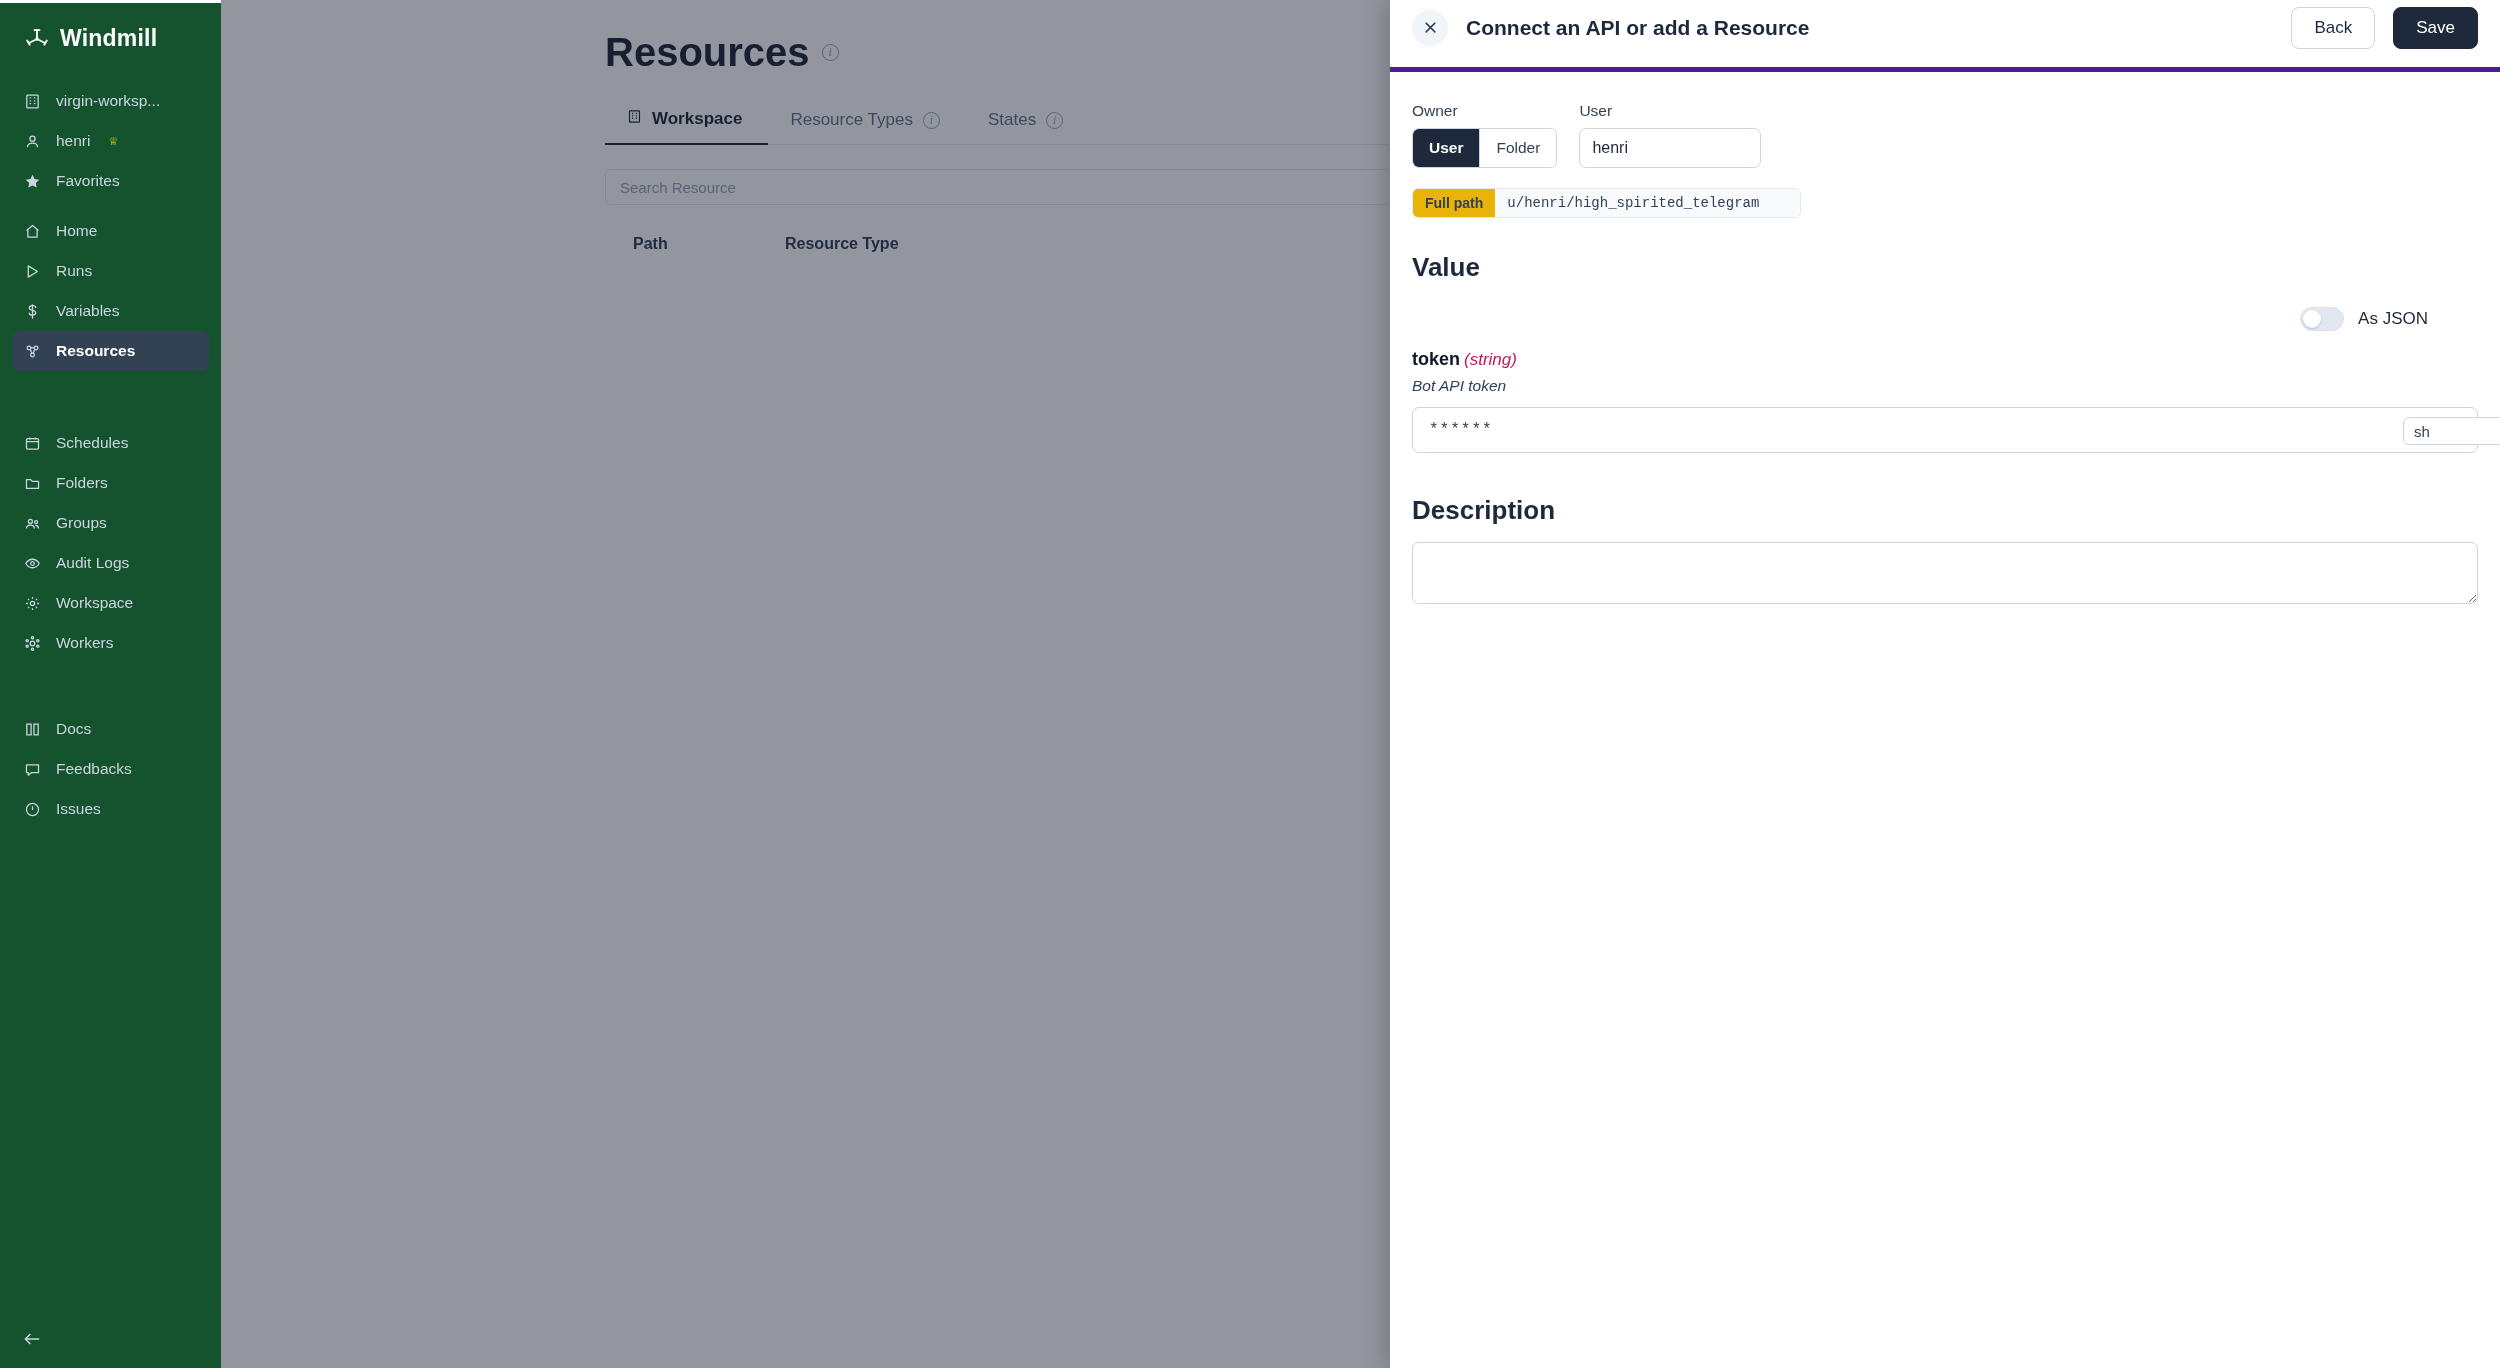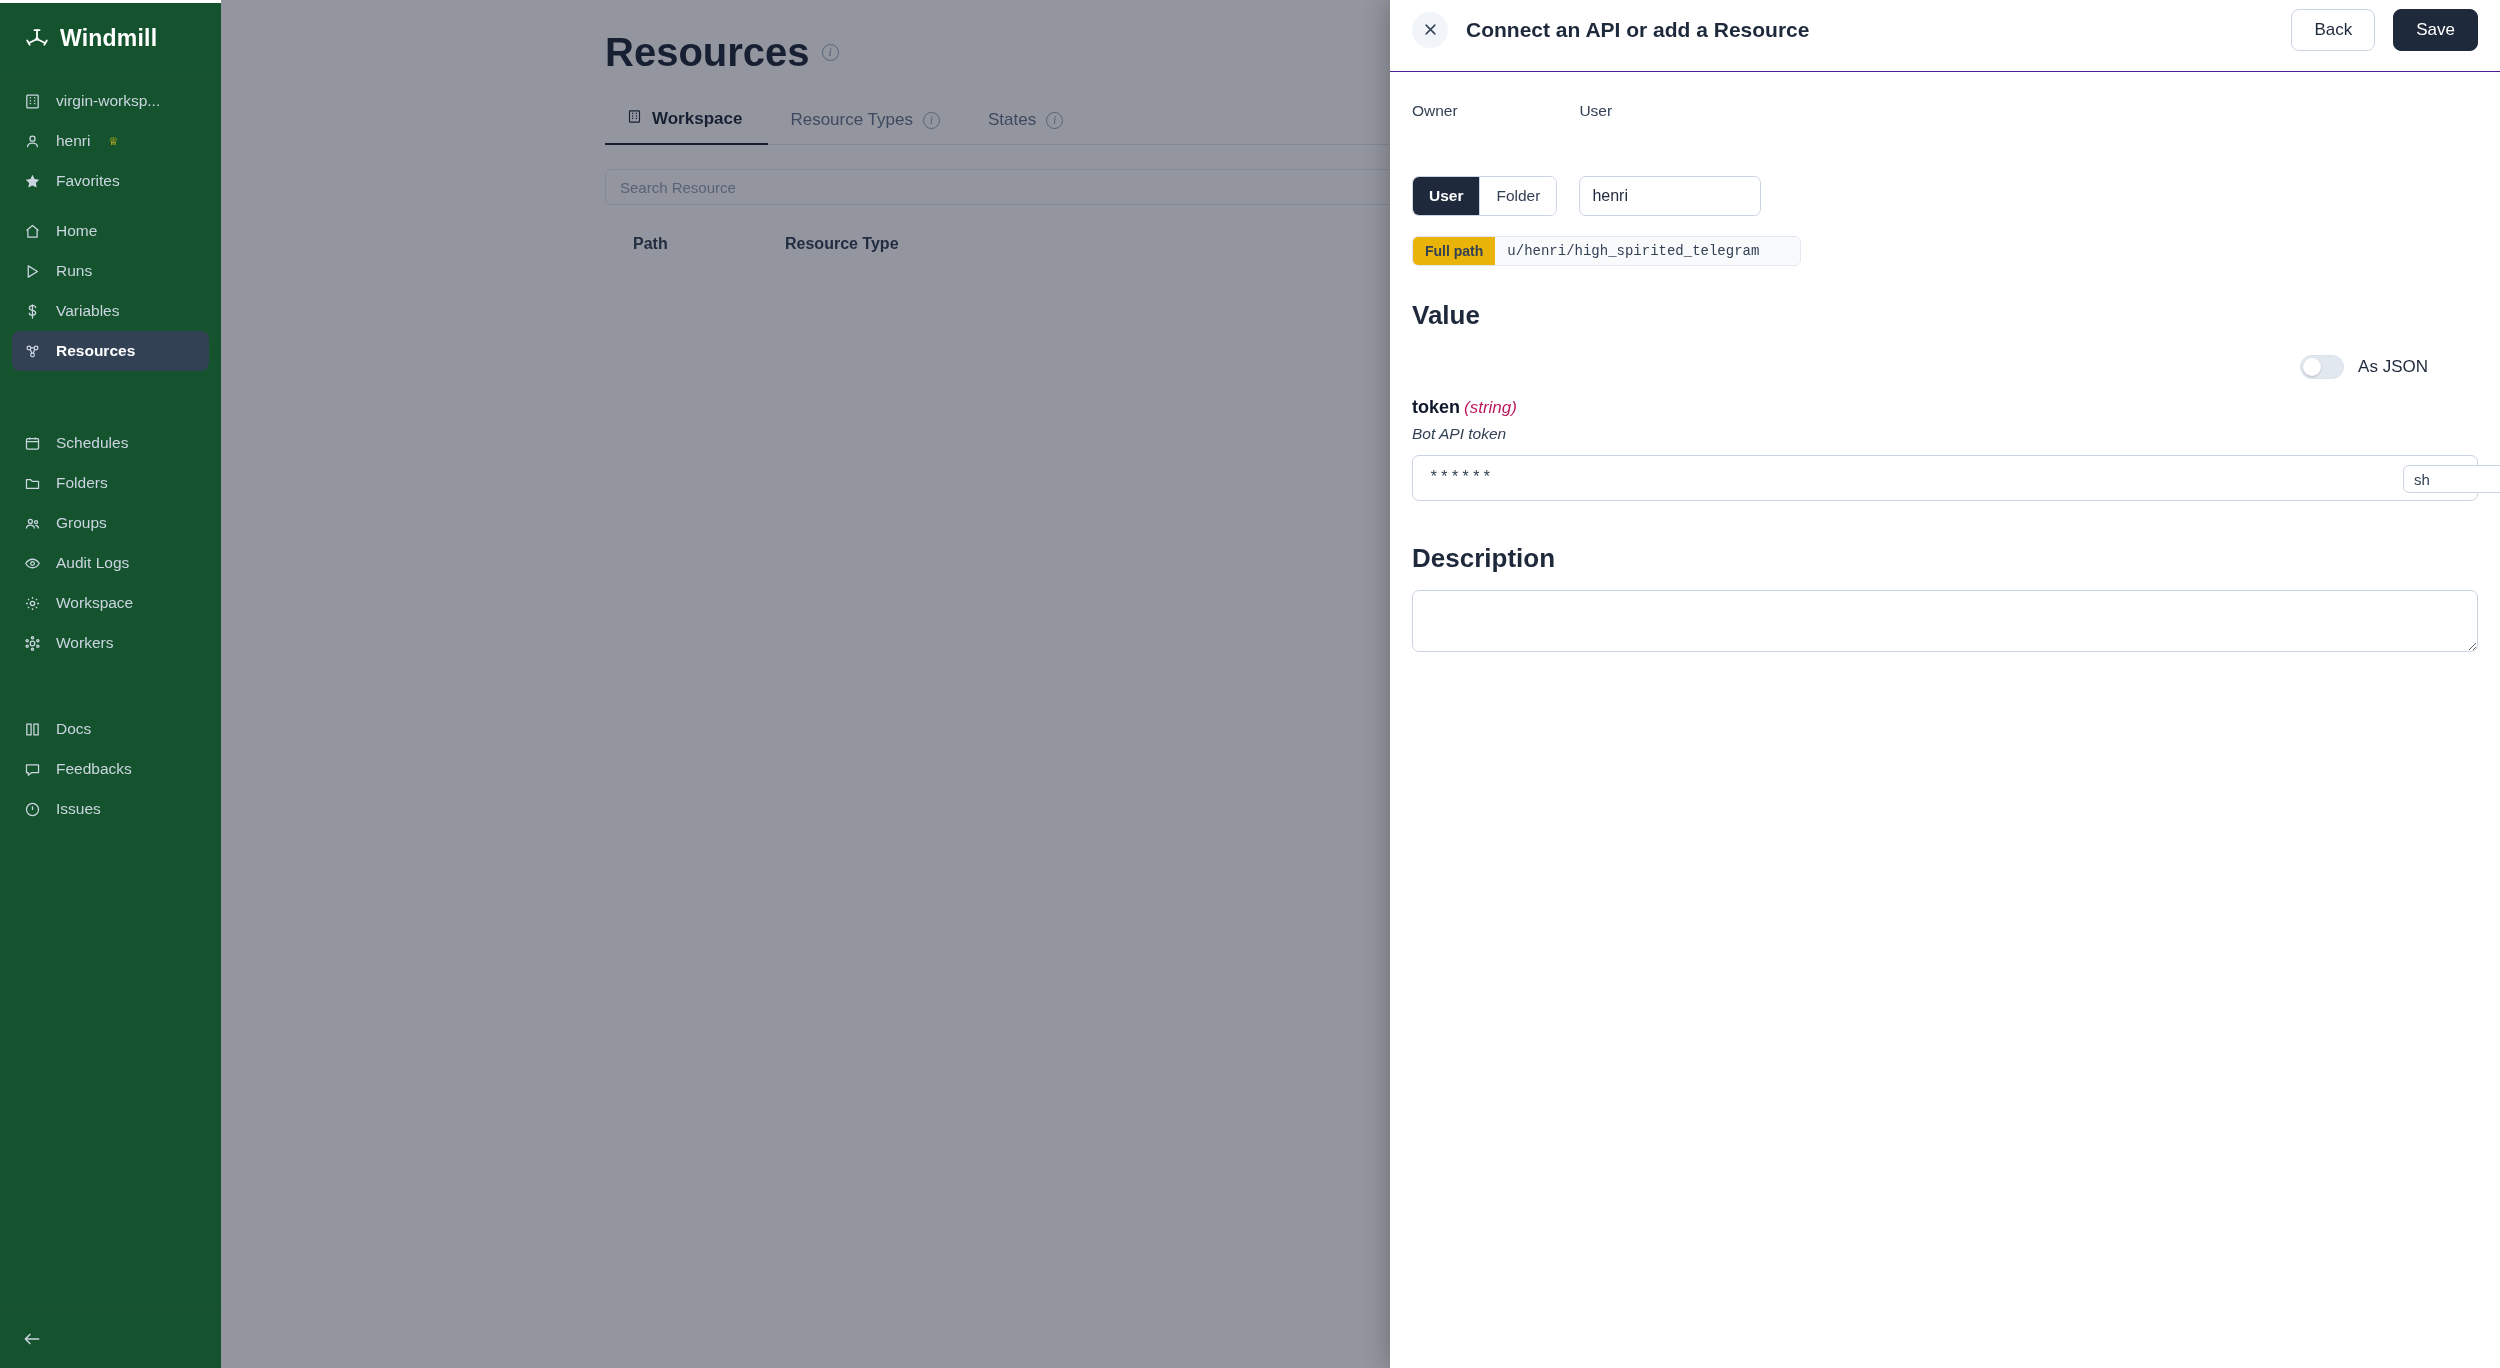--- a/index.html
+++ b/index.html
@@ -132,21 +132,21 @@
   
   #drawer {
     position: absolute; right: 0; top: 0;
     width: 1110px; height: 1368px;
     background: #ffffff;
     box-shadow: -4px 0 22px rgba(0,0,0,.22);
     display: flex; flex-direction: column;
   }
   .drawer-head {
     height: 72px; flex: 0 0 72px;
-    border-bottom: 1px solid #4c1d95;
+    border-bottom: 5px solid #4c1d95;
     display: flex; align-items: center;
     padding: 0 22px 12px 22px;
     gap: 18px;
   }
   .close-btn {
     width: 36px; height: 36px; border-radius: 50%;
     background: #f1f5f9; border: none;
     display: inline-flex; align-items: center; justify-content: center;
     color: #334155; font-size: 18px; cursor: pointer;
   }
@@ -169,21 +169,21 @@
 
   .drawer-body {
     flex: 1 1 auto;
     padding: 30px 36px 0 22px;
     overflow: hidden;
   }
 
   .fields-row {
     display: flex; align-items: flex-end; gap: 22px;
   }
-  .field { display: flex; flex-direction: column; gap: 48px; }
+  .field { display: flex; flex-direction: column; }
   .field-label {
     font-size: 15.5px; color: #334155; margin-bottom: 8px;
   }
   .req { color: #dc2626; }
   .seg {
     display: inline-flex; border: 1px solid #cbd5e1; border-radius: 7px; overflow: hidden;
     height: 40px;
   }
   .seg button {
     border: none; background: #ffffff; color: #334155;

